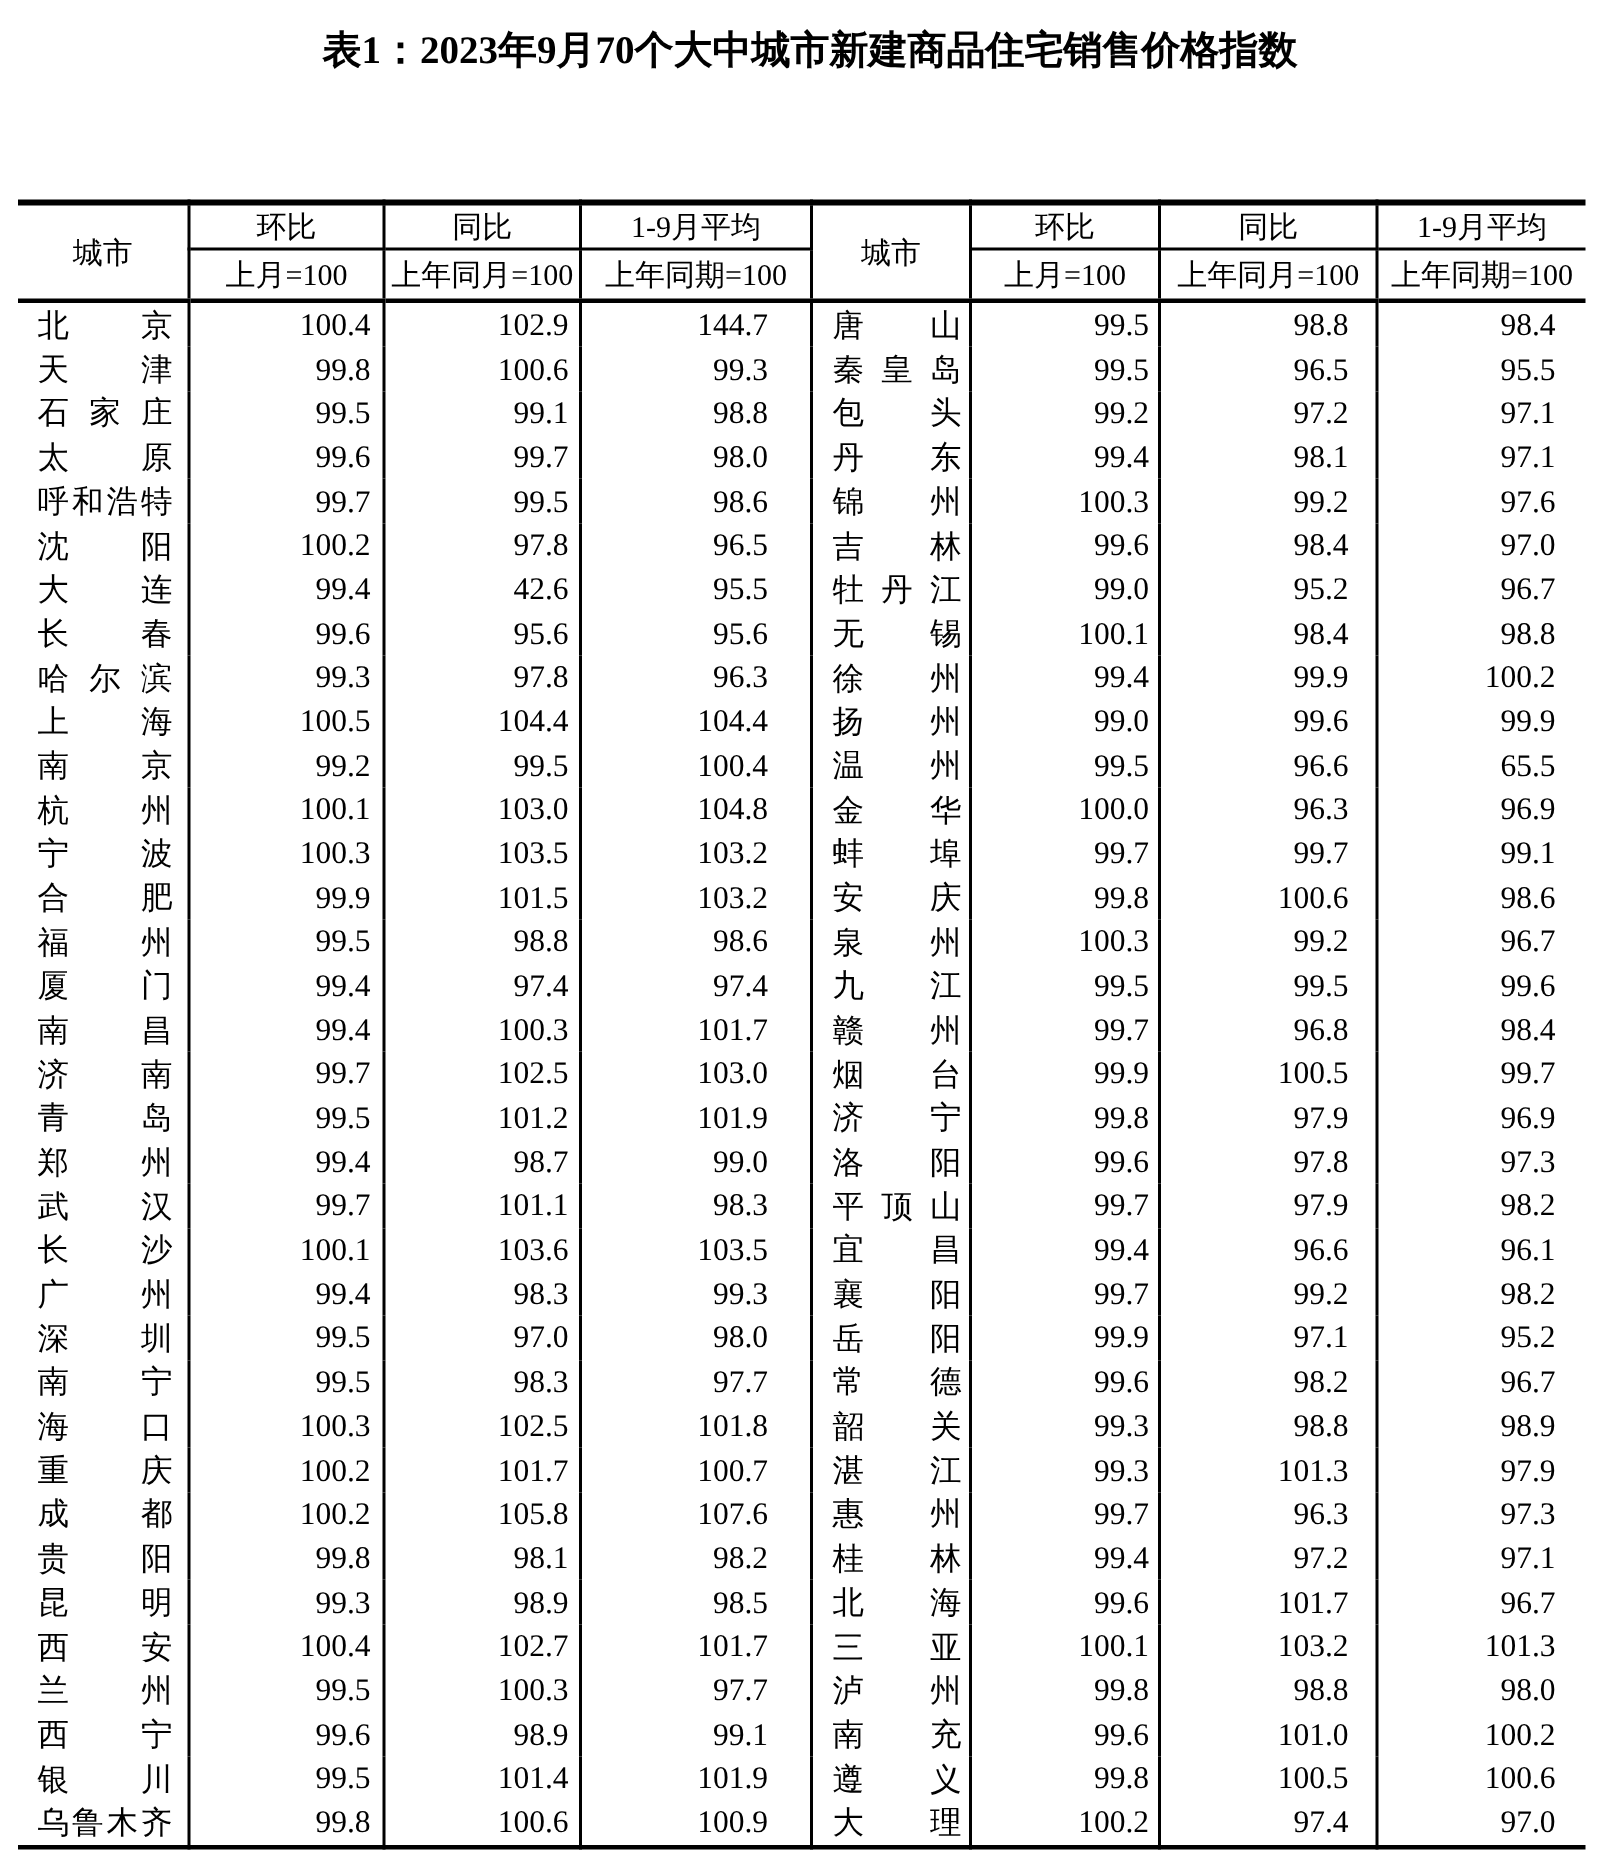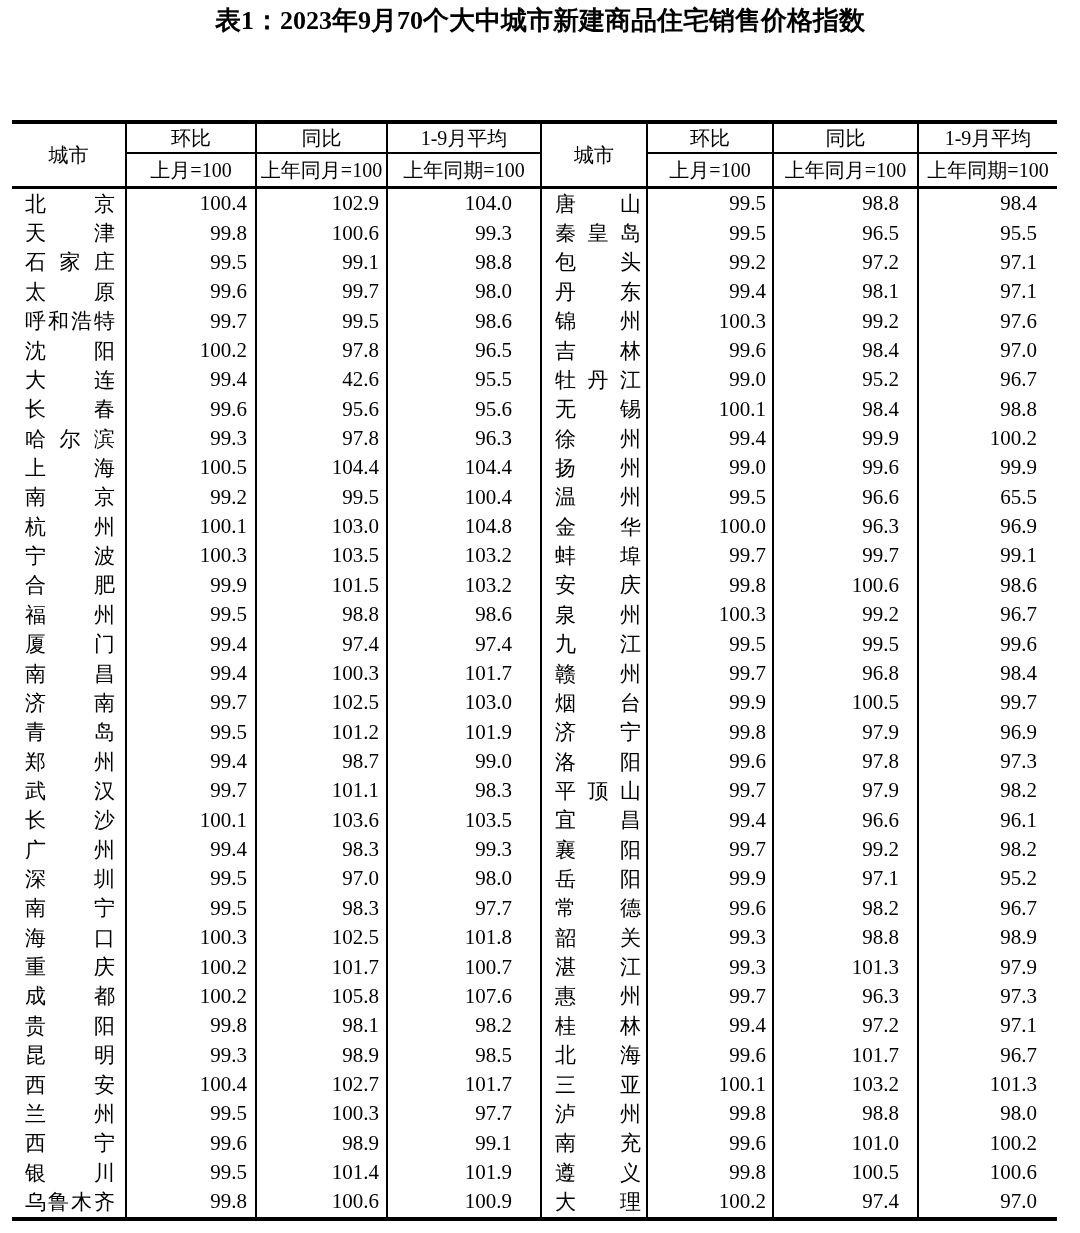--- a/index.html
+++ b/index.html
@@ -2,21 +2,21 @@
 <html><head>
 <meta charset="utf-8">
 <style>
   html,body{margin:0;padding:0;}
   body{
     width:1080px;height:1233px;background:#ffffff;color:#000000;
     font-family:"Liberation Serif","DejaVu Serif",serif;
     overflow:hidden;
   }
   .title{
-    margin:3px 0 0 0;text-align:center;
+    margin:16px 0 0 0;text-align:center;
     font-size:26px;font-weight:bold;line-height:36px;
   }
   table.price-table{
     table-layout:fixed;border-collapse:collapse;
     margin:81px 0 0 12px;width:1045px;
     border-top:4px solid #000;border-bottom:4px solid #000;
   }
   th,td{padding:0;font-weight:normal;}
   thead th{font-size:20px;text-align:center;border-right:2px solid #000;}
   th.grp{height:28px;border-bottom:2px solid #000;}
@@ -75,21 +75,21 @@
       </tr>
     </thead>
     <tbody>
         <tr>
           <td class="city"><span class="cityname w-left">
               <span>北</span>
               <span>京</span>
             </span></td>
           <td class="val m1">100.4</td>
           <td class="val y1">102.9</td>
-          <td class="val a1">104.0</td>
+          <td class="val a1">144.7</td>
           <td class="city"><span class="cityname w-right">
               <span>唐</span>
               <span>山</span>
             </span></td>
           <td class="val m2">99.5</td>
           <td class="val y2">98.8</td>
           <td class="val a2">98.4</td>
         </tr>
         <tr>
           <td class="city"><span class="cityname w-left">

